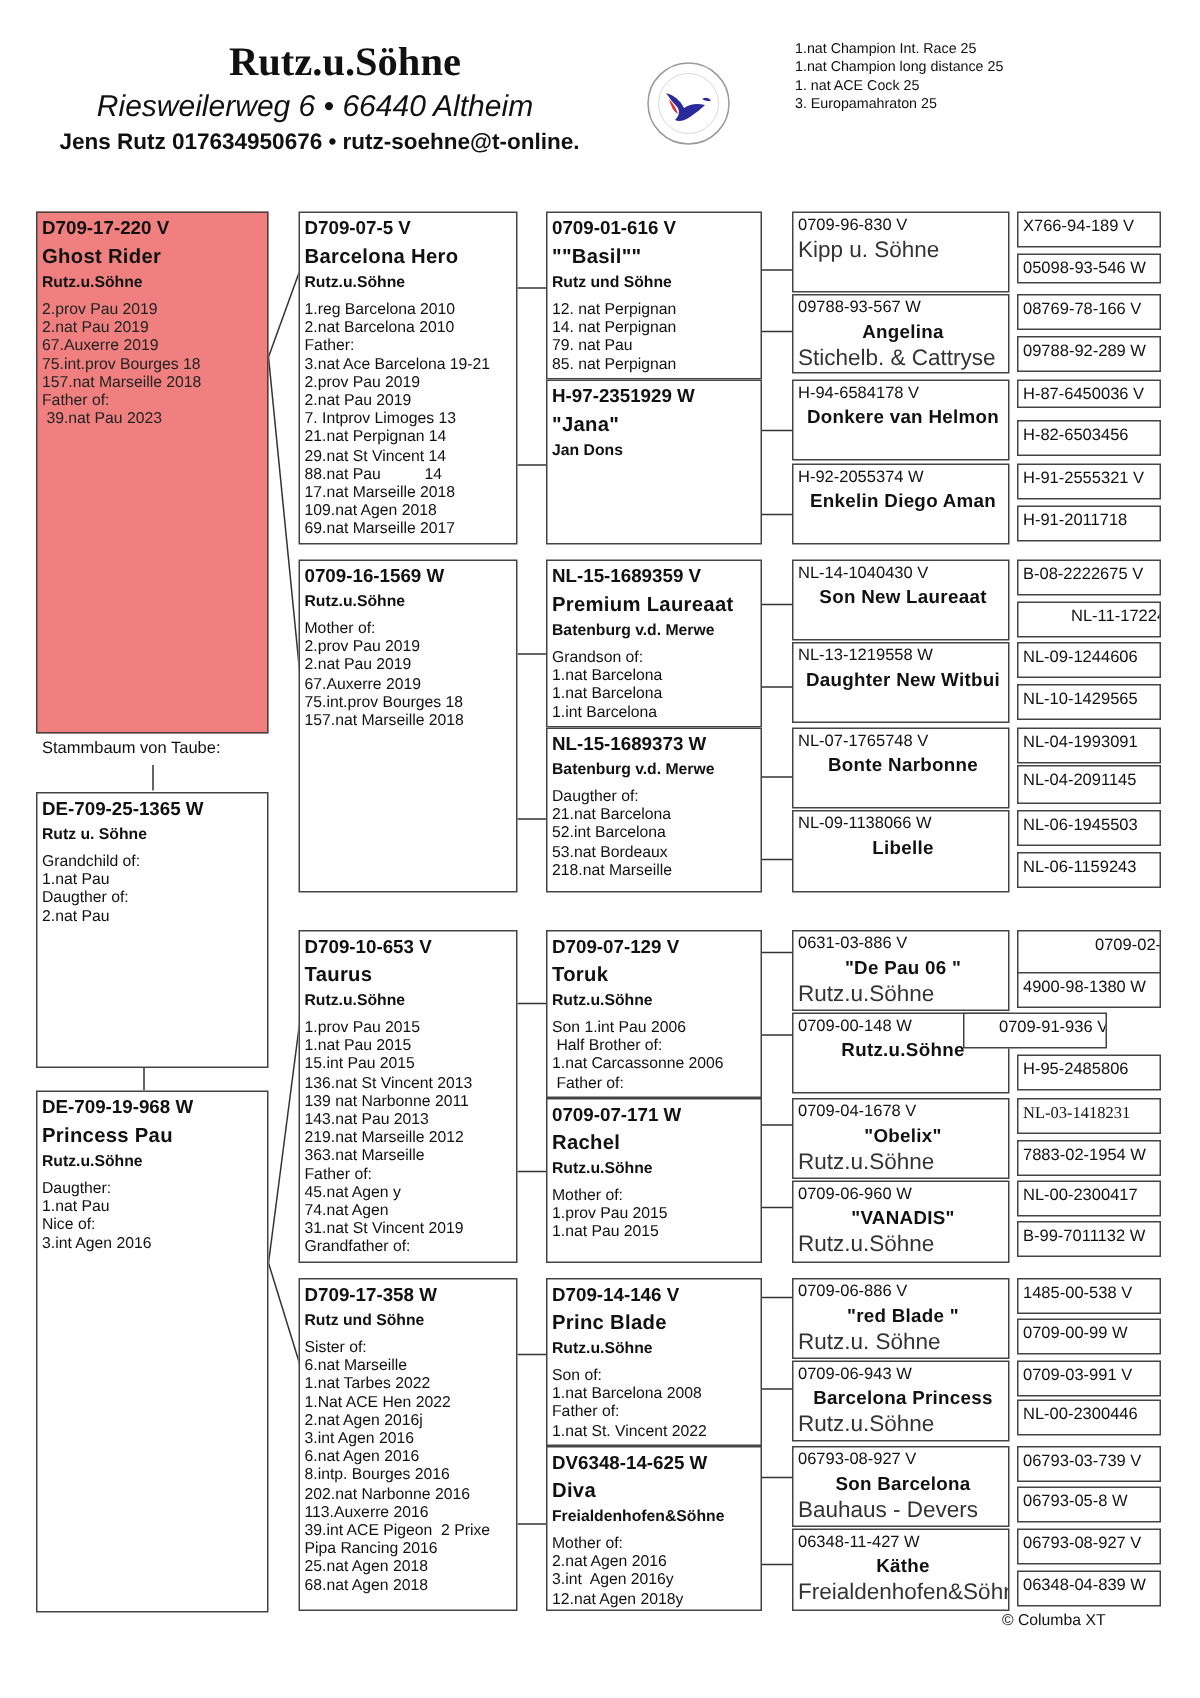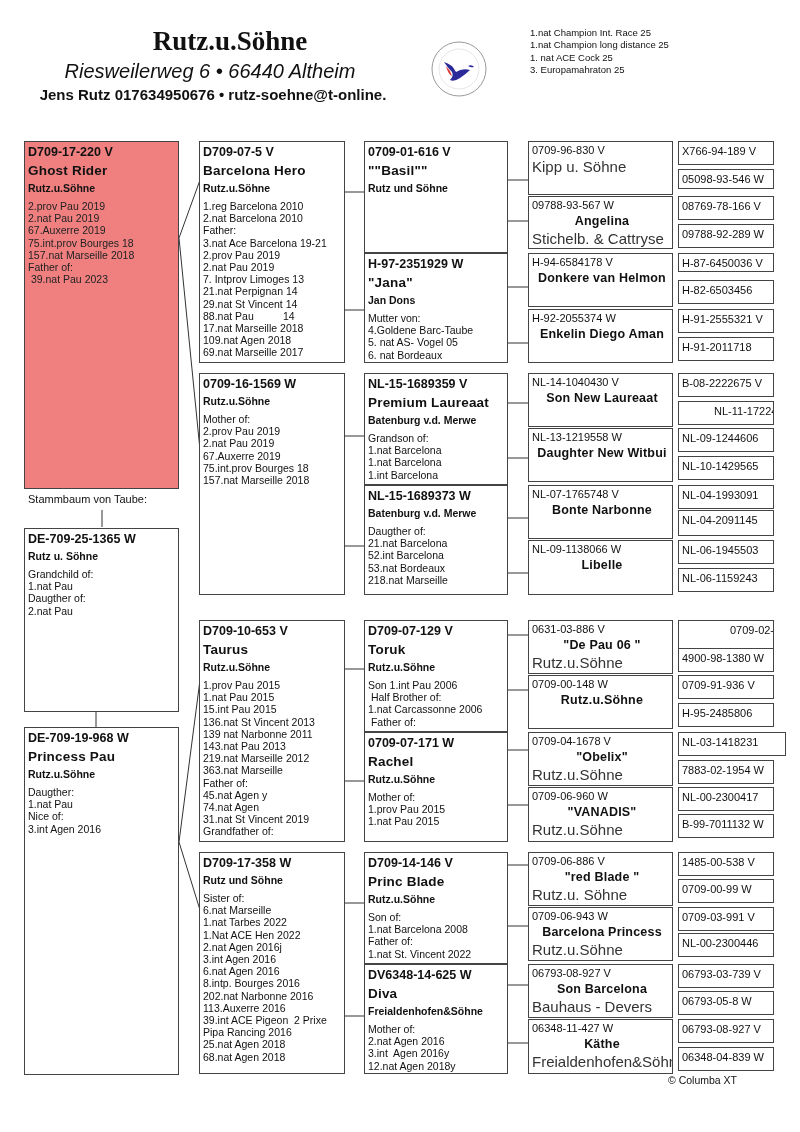--- a/index.html
+++ b/index.html
@@ -194,29 +194,29 @@
 39.int ACE Pigeon  2 Prixe
 Pipa Rancing 2016
 25.nat Agen 2018
 68.nat Agen 2018</div>
 </div>
 
 <div class="box" style="left:364px; top:141px; width:144px; height:112px;">
   <div class="ring">0709-01-616 V</div>
   <div class="name">""Basil""</div>
   <div class="owner">Rutz und Söhne</div>
+  <div class="notes">12. nat Perpignan
+14. nat Perpignan
+79. nat Pau
+85. nat Perpignan</div>
 </div>
 <div class="box" style="left:364px; top:253px; width:144px; height:110px;">
   <div class="ring">H-97-2351929 W</div>
   <div class="name">"Jana"</div>
   <div class="owner">Jan Dons</div>
-  <div class="notes">Mutter von:
-4.Goldene Barc-Taube
-5. nat AS- Vogel 05
-6. nat Bordeaux</div>
 </div>
 <div class="box" style="left:364px; top:373px; width:144px; height:112px;">
   <div class="ring">NL-15-1689359 V</div>
   <div class="name">Premium Laureaat</div>
   <div class="owner">Batenburg v.d. Merwe</div>
   <div class="notes">Grandson of:
 1.nat Barcelona
 1.nat Barcelona
 1.int Barcelona</div>
 </div>
@@ -387,27 +387,27 @@
 <div class="box g4" style="left:678px; top:568px; width:96px; height:24px;">
     <div class="ring">NL-06-1159243</div>
   </div>
 
 <div class="box g4" style="left:678px; top:620px; width:96px; height:36px;padding-left:48px;">
     <div class="ring">0709-02-299 V</div>
   </div>
 <div class="box g4" style="left:678px; top:648px; width:96px; height:24px;">
     <div class="ring">4900-98-1380 W</div>
   </div>
-<div class="box g4" style="left:678px; top:675px; width:96px; height:24px;">
+<div class="box g4" style="left:642px; top:675px; width:96px; height:24px;padding-left:20px;">
     <div class="ring">0709-91-936 V</div>
   </div>
 <div class="box g4" style="left:678px; top:703px; width:96px; height:24px;">
     <div class="ring">H-95-2485806</div>
   </div>
-<div class="box g4" style="left:678px; top:732px; width:108px; height:24px;">
+<div class="box g4" style="left:678px; top:732px; width:96px; height:24px;font-family:Liberation Serif, serif;">
     <div class="ring">NL-03-1418231</div>
   </div>
 <div class="box g4" style="left:678px; top:760px; width:96px; height:24px;">
     <div class="ring">7883-02-1954 W</div>
   </div>
 <div class="box g4" style="left:678px; top:787px; width:96px; height:24px;">
     <div class="ring">NL-00-2300417</div>
   </div>
 <div class="box g4" style="left:678px; top:814px; width:96px; height:24px;">
     <div class="ring">B-99-7011132 W</div>

